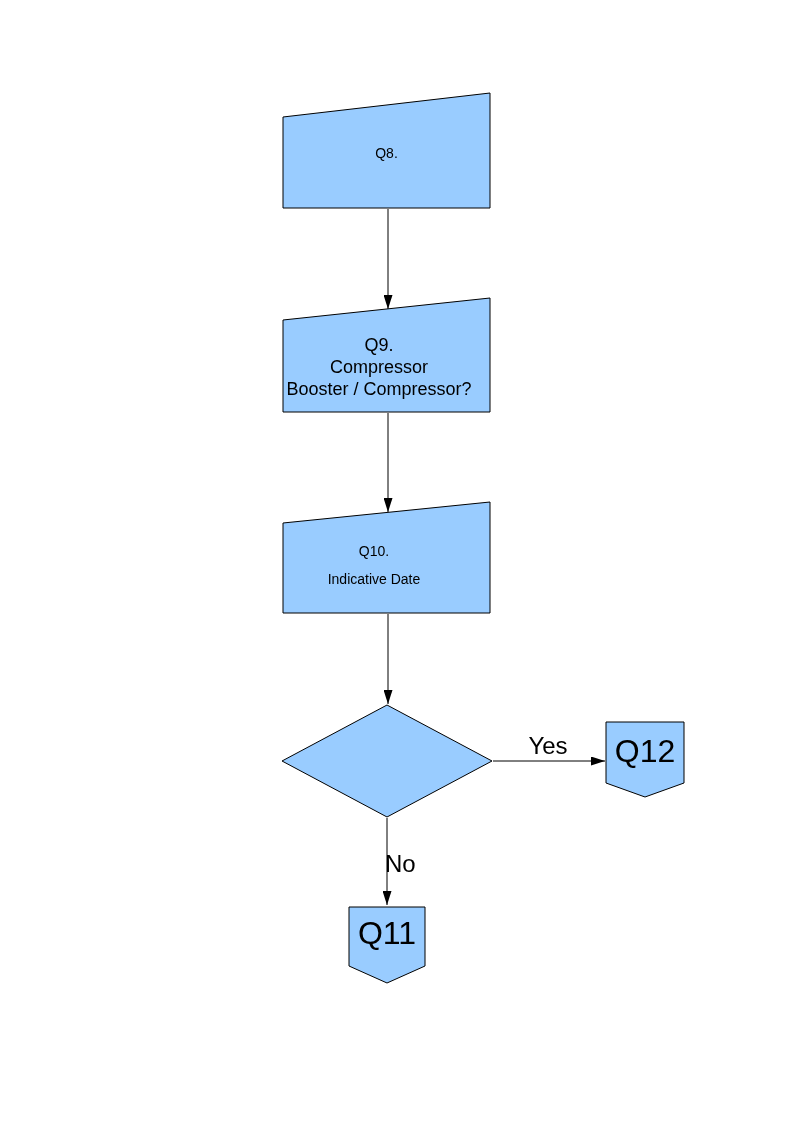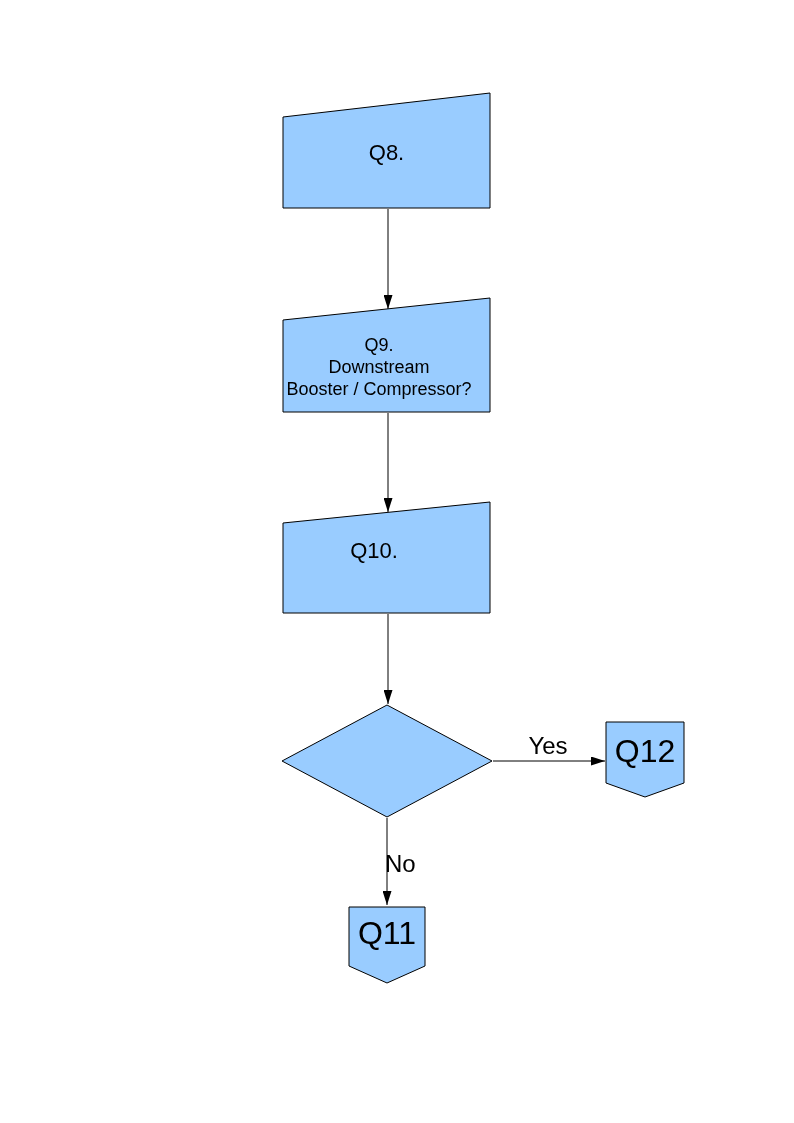--- a/index.html
+++ b/index.html
@@ -39,21 +39,21 @@
   }
   .label {
     position: absolute;
     text-align: center;
     white-space: nowrap;
   }
   .label .tl {
     display: block;
   }
   .lbl-q8, .lbl-q10 {
-    font-size: 22px;
+    font-size: 14px;
     line-height: 28px;
   }
   .lbl-q9 {
     font-size: 18px;
     line-height: 22px;
   }
   .lbl-decision {
     font-size: 20px;
     line-height: 23px;
   }
@@ -91,26 +91,27 @@
     <polygon class="node" points="606,722 684,722 684,783 645,797 606,783"></polygon>
     <polygon class="node" points="349,907 425,907 425,966 387,983 349,966"></polygon>
   </svg>
 
   <div class="label lbl-q8" style="left:283px; top:139px; width:207px;">
     <span class="tl">Q8.</span>
   </div>
 
   <div class="label lbl-q9" style="left:283px; top:334px; width:192px;">
     <span class="tl">Q9.</span>
-    <span class="tl">Downstream</span>
+    <span class="tl">Compressor</span>
     <span class="tl">Booster / Compressor?</span>
   </div>
 
   <div class="label lbl-q10" style="left:283px; top:537px; width:182px;">
     <span class="tl">Q10.</span>
+    <span class="tl">Indicative Date</span>
   </div>
 
 
   <div class="label lbl-connector-node" style="left:606px; top:738px; width:78px;">
     <span class="tl">Q12</span>
   </div>
 
   <div class="label lbl-connector-node" style="left:349px; top:920px; width:76px;">
     <span class="tl">Q11</span>
   </div>

